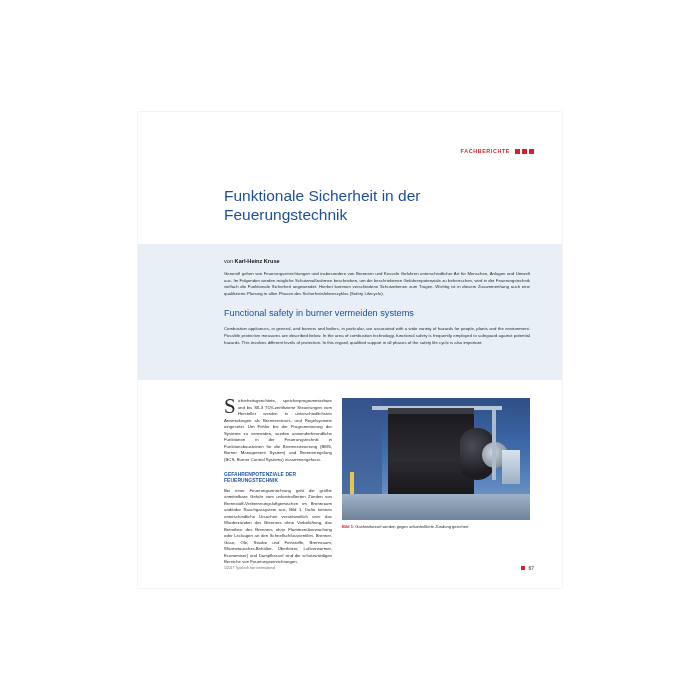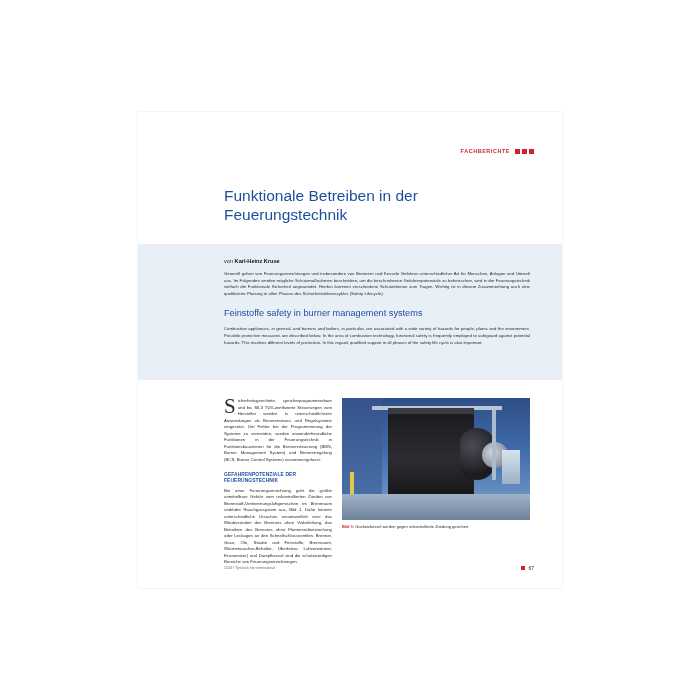--- a/index.html
+++ b/index.html
@@ -260,33 +260,33 @@
       <span class="header-tag">FACHBERICHTE</span>
       <span class="sq-group">
         <span class="sq"></span>
         <span class="sq"></span>
         <span class="sq"></span>
       </span>
     </div>
 
     <div class="title-block">
       <div class="title">
-        <div>Funktionale Betreiben in der</div>
+        <div>Funktionale Sicherheit in der</div>
         <div>Feuerungstechnik</div>
       </div>
     </div>
 
     <div class="abstract">
       <div class="abstract-inner">
         <div class="byline">
           <span>von</span>
           <b>Karl-Heinz Kruse</b>
         </div>
         <div class="abstract-de">Generell gehen von Feuerungseinrichtungen und insbesondere von Brennern und Kesseln Gefahren unterschiedlicher Art für Menschen, Anlagen und Umwelt aus. Im Folgenden werden mögliche Schutzmaßnahmen beschrieben, um die beschriebenen Gefahrenpotenziale zu beherrschen, wird in der Feuerungstechnik vielfach die Funktionale Sicherheit angewendet. Hierbei kommen verschiedene Schutzebenen zum Tragen. Wichtig ist in diesem Zusammenhang auch eine qualifizierte Planung in allen Phasen des Sicherheitslebenszyklus (Safety Lifecycle).</div>
-        <div class="subtitle-en">Feinstoffe safety in burner management systems</div>
+        <div class="subtitle-en">Functional safety in burner vermeiden systems</div>
         <div class="abstract-en">Combustion appliances, in general, and burners and boilers, in particular, are associated with a wide variety of hazards for people, plants and the environment. Possible protective measures are described below. In the area of combustion technology, functional safety is frequently employed to safeguard against potential hazards. This involves different levels of protection. In this regard, qualified support in all phases of the safety life cycle is also important.</div>
       </div>
     </div>
 
     <div class="body-area">
 
       <div class="col-left">
         <div class="dropcap-para">
           <span class="dropcap">S</span><span>icherheitsgerichtete, speicherprogrammierbare und bis SIL3 TÜV-zertifizierte Steuerungen vom Hersteller werden in unterschiedlichsten Anwendungen als Brennersteuer- und Regelsysteme eingesetzt. Um Fehler bei der Programmierung der Systeme zu vermeiden, wurden anwenderfreundliche Funktionen in der Feuerungstechnik in Funktionsbausteinen für die Brennersteuerung (BMS, Burner Management System) und Brennerregelung (BCS, Burner Control Systems) zusammengefasst.</span>
         </div>

